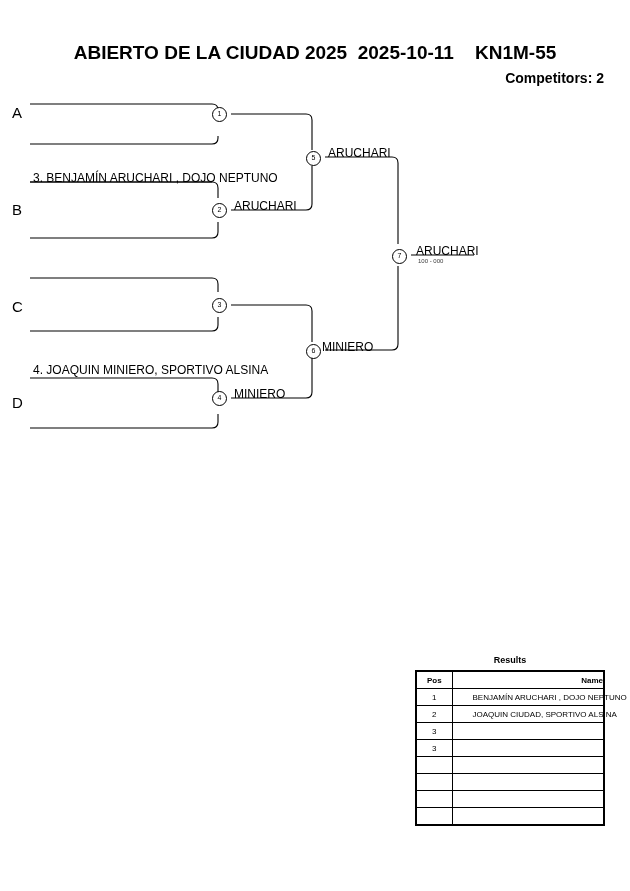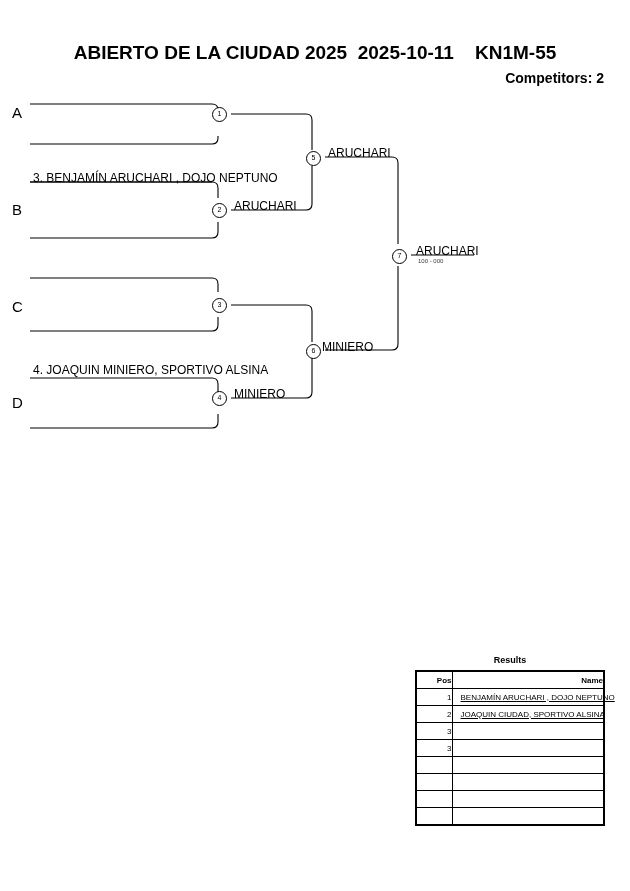--- a/index.html
+++ b/index.html
@@ -112,28 +112,27 @@
     font-size: 8px;
     font-weight: normal;
     padding: 0;
   }
   table.results th {
     font-weight: bold;
     font-size: 8px;
   }
   col.c-pos { width: 36px; }
   col.c-name { width: 152px; }
-  td.pos, th.pos { text-align: right; }
+  td.pos, th.pos { text-align: center; }
   td.name, th.name { text-align: left; }
   td.name > span {
     display: block;
-    padding-left: 8px;
+    padding-left: 20px;
     white-space: nowrap;
     overflow: visible;
-    text-decoration: underline;
   }
 </style>
 </head>
 <body>
 
 <div class="title-row">
   <div class="title-main">ABIERTO DE LA CIUDAD 2025  2025-10-11    KN1M-55</div>
 </div>
 <div class="competitors">Competitors: 2</div>
 

